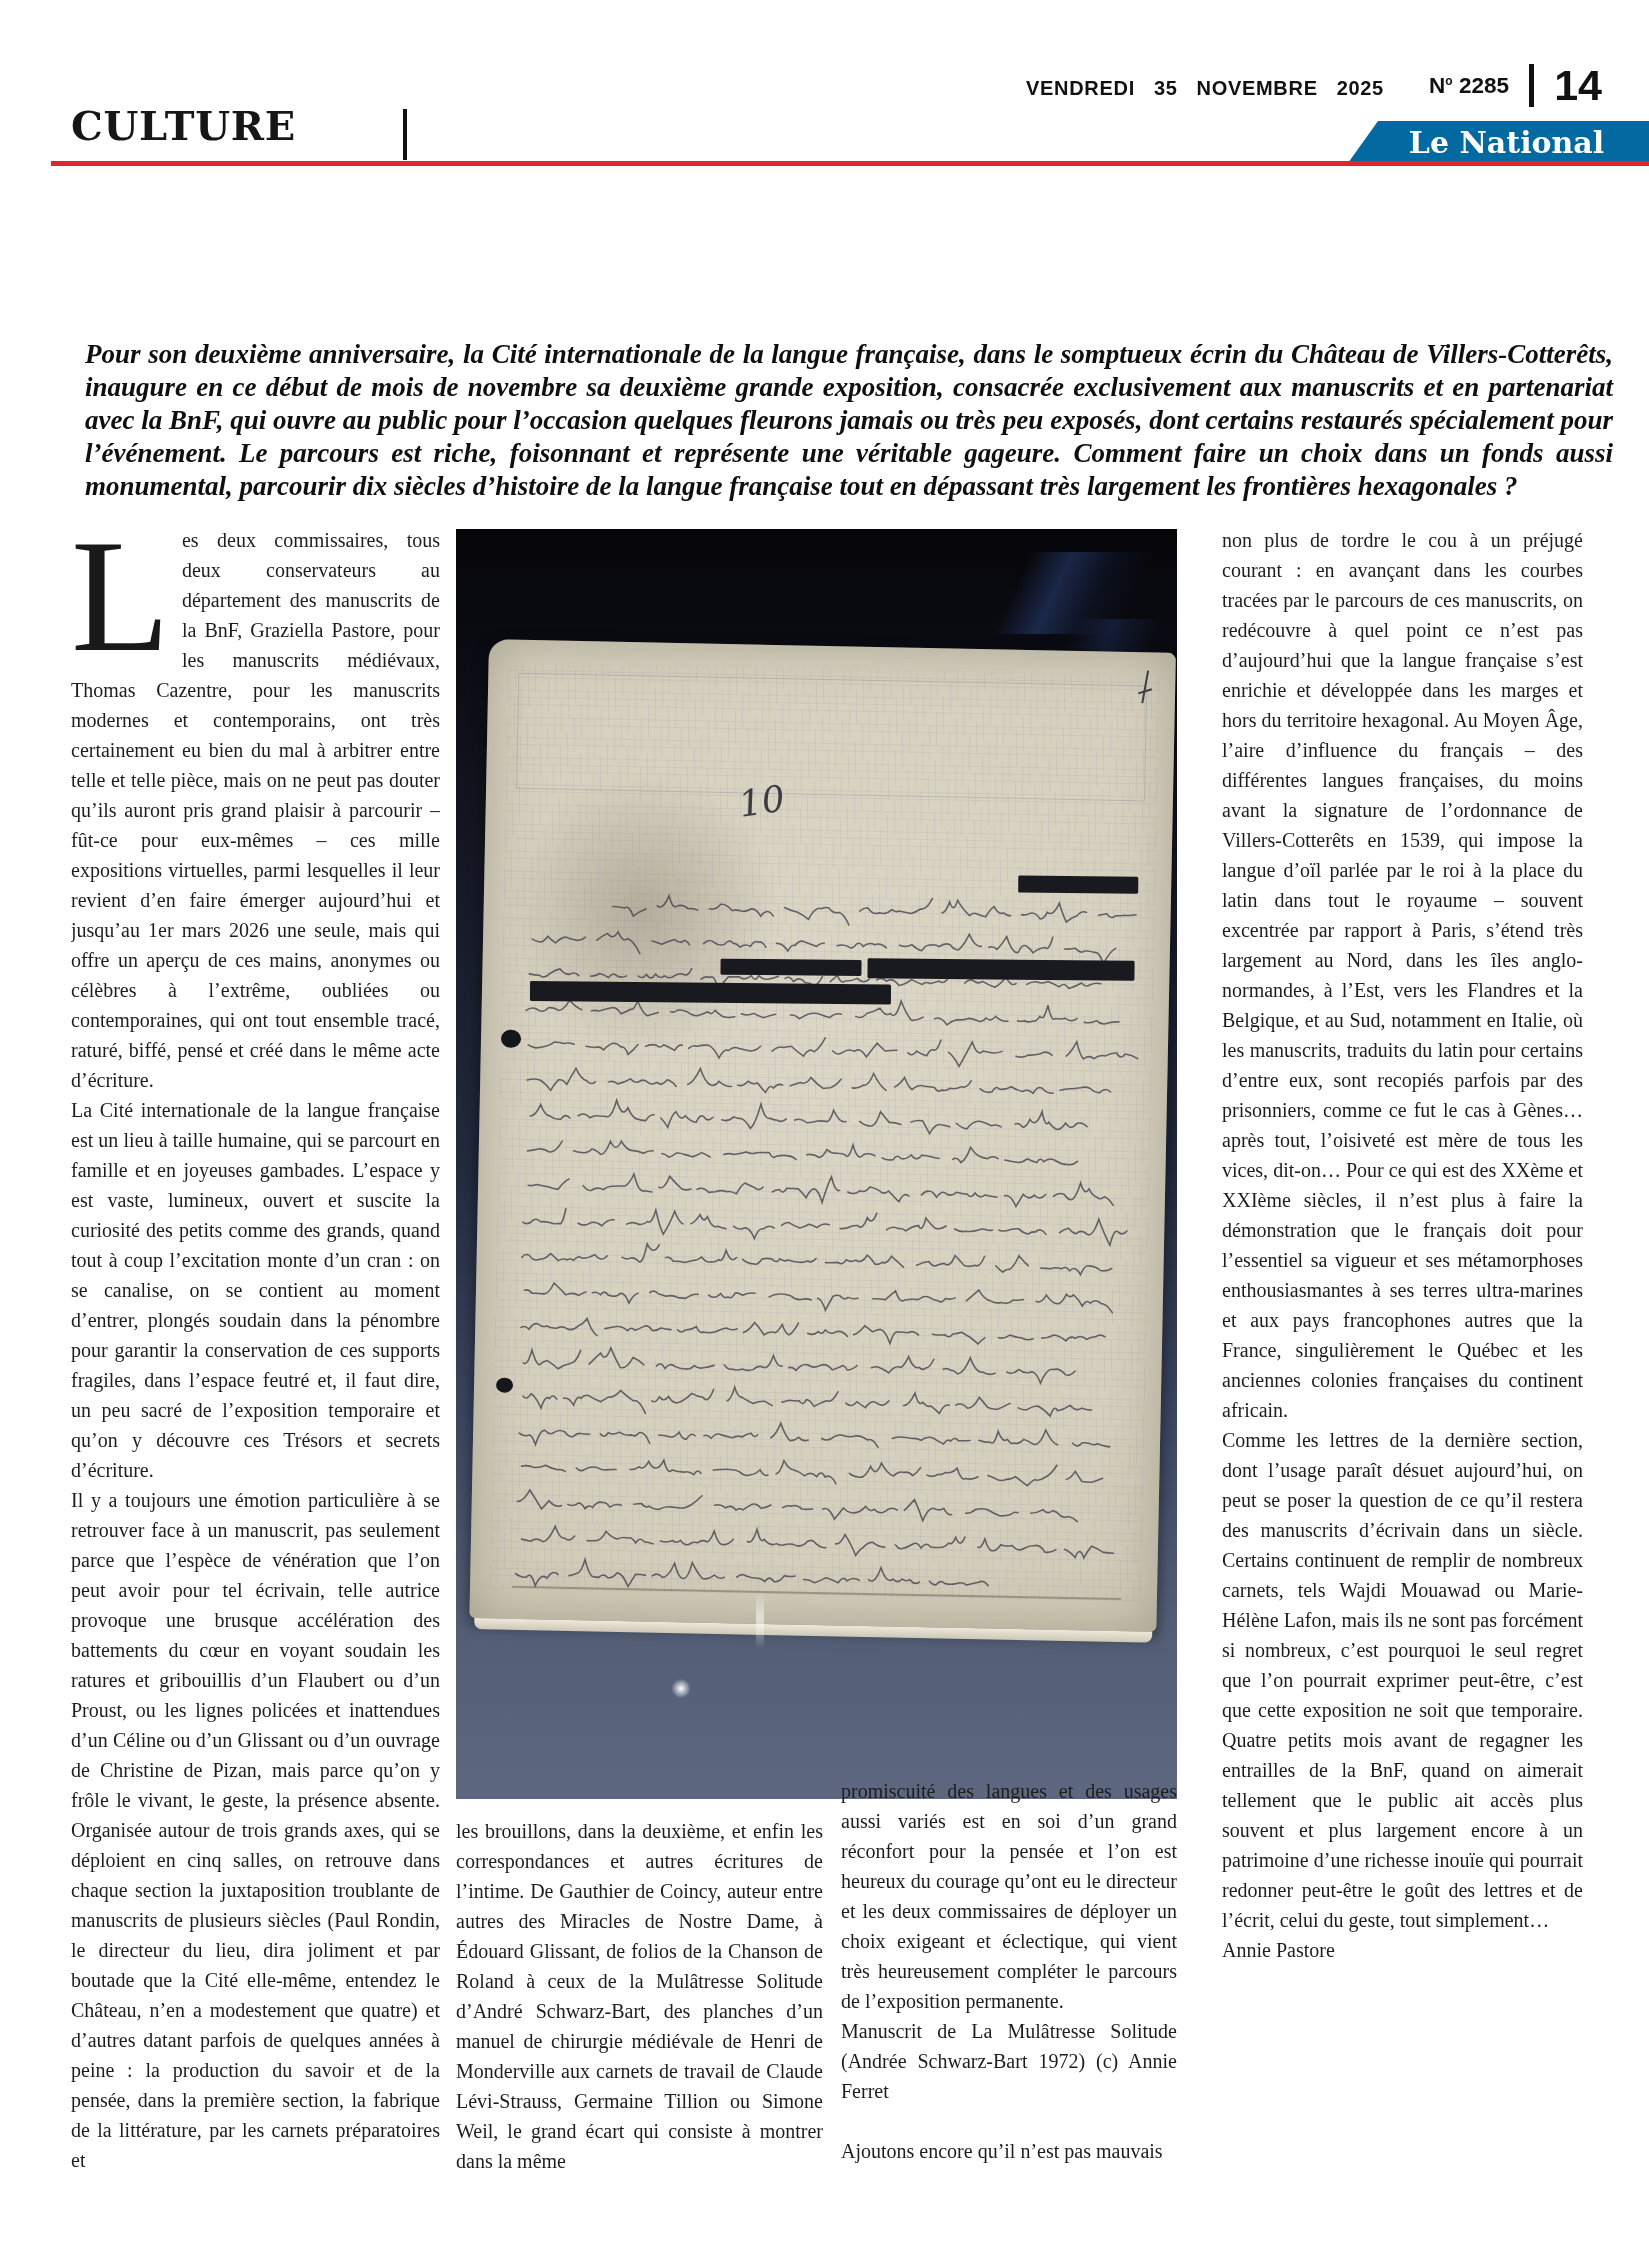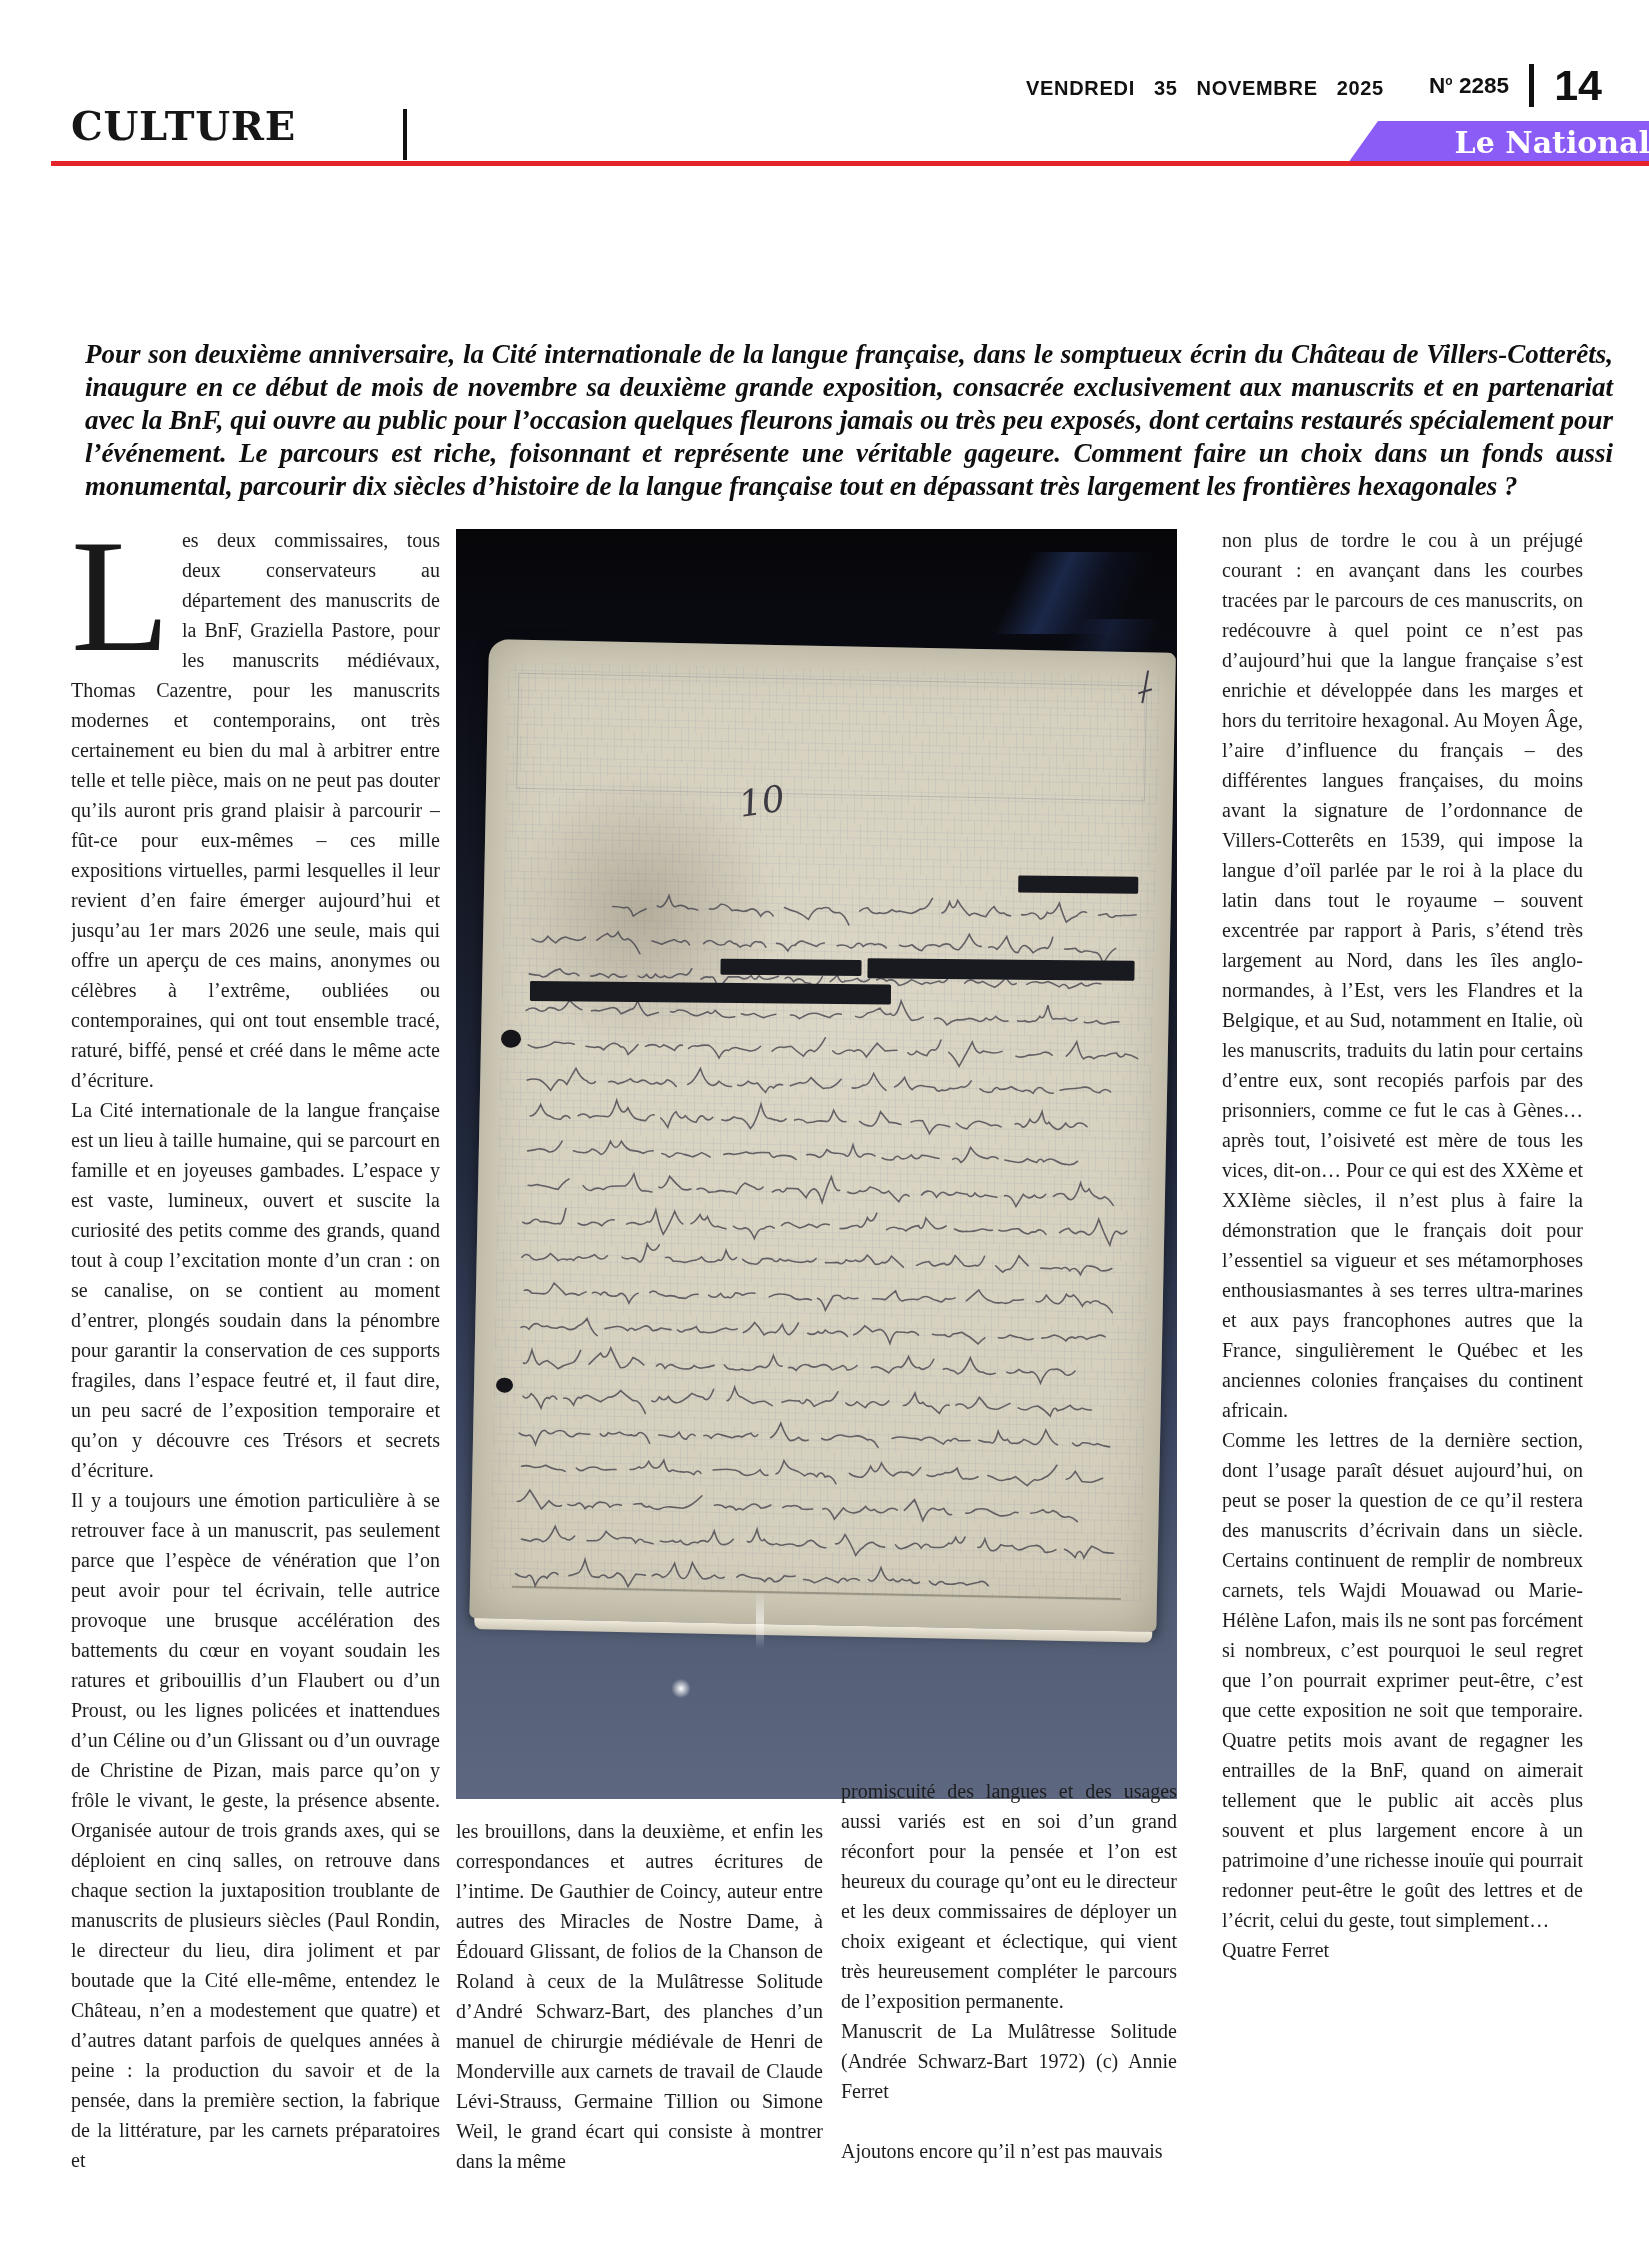--- a/index.html
+++ b/index.html
@@ -15,22 +15,22 @@
   .date-line { position:absolute; left:1026px; top:77px;
     font-family:"Liberation Sans", sans-serif; font-weight:bold; font-size:20px;
     letter-spacing:0.7px; word-spacing:12.7px; color:#111; }
   .issue-block { position:absolute; right:48px; top:61px; display:flex; align-items:center; gap:20px; }
   .issue-no { font-family:"Liberation Sans", sans-serif; font-weight:bold; font-size:22.5px; color:#111; }
   .issue-no sup { font-size:12px; }
   .issue-bar { width:5.2px; height:43px; background:#111; }
   .page-number { font-family:"Liberation Sans", sans-serif; font-weight:bold; font-size:43px; color:#111; }
   .red-rule { position:absolute; left:51px; right:0; top:161px; height:5.2px; background:#e4232b; }
   .brand-banner { position:absolute; left:1348px; top:121px; width:302px; height:42px;
-    background:#8b5cf6; clip-path:polygon(30px 0,100% 0,100% 100%,0 100%);
-    display:flex; align-items:center; justify-content:flex-end; padding-left:15px; box-sizing:border-box; }
+    background:#0369a1; clip-path:polygon(30px 0,100% 0,100% 100%,0 100%);
+    display:flex; align-items:center; justify-content:center; padding-left:15px; box-sizing:border-box; }
   .brand-banner span { color:#fff; font-family:"DejaVu Serif", serif; font-weight:bold; font-size:30px; }
 
   
   h1.headline { position:absolute; left:70px; top:180px; width:1530px; margin:0;
     font-family:"Liberation Serif", serif; font-weight:bold; font-size:49px; line-height:60px;
     letter-spacing:-0.7px; color:#0e0e0e; }
   .standfirst { position:absolute; left:71px; top:324px; width:1528px; margin:14px;
     font-family:"Liberation Serif", serif; font-weight:bold; font-style:italic;
     font-size:27px; line-height:33px; text-align:justify; color:#0f0f0f; }
 
@@ -179,17 +179,17 @@
 
   <div class="col colC">
     <p>promiscuité des langues et des usages aussi variés est en soi d’un grand réconfort pour la pensée et l’on est heureux du courage qu’ont eu le directeur et les deux commissaires de déployer un choix exigeant et éclectique, qui vient très heureusement compléter le parcours de l’exposition permanente.</p>
     <p>Manuscrit de La Mulâtresse Solitude (Andrée Schwarz-Bart 1972) (c) Annie Ferret</p>
     <p class="gap-top">Ajoutons encore qu’il n’est pas mauvais</p>
   </div>
 
   <div class="col colD">
     <p>non plus de tordre le cou à un préjugé courant : en avançant dans les courbes tracées par le parcours de ces manuscrits, on redécouvre à quel point ce n’est pas d’aujourd’hui que la langue française s’est enrichie et développée dans les marges et hors du territoire hexagonal. Au Moyen Âge, l’aire d’influence du français – des différentes langues françaises, du moins avant la signature de l’ordonnance de Villers-Cotterêts en 1539, qui impose la langue d’oïl parlée par le roi à la place du latin dans tout le royaume – souvent excentrée par rapport à Paris, s’étend très largement au Nord, dans les îles anglo-normandes, à l’Est, vers les Flandres et la Belgique, et au Sud, notamment en Italie, où les manuscrits, traduits du latin pour certains d’entre eux, sont recopiés parfois par des prisonniers, comme ce fut le cas à Gènes… après tout, l’oisiveté est mère de tous les vices, dit-on… Pour ce qui est des XXème et XXIème siècles, il n’est plus à faire la démonstration que le français doit pour l’essentiel sa vigueur et ses métamorphoses enthousiasmantes à ses terres ultra-marines et aux pays francophones autres que la France, singulièrement le Québec et les anciennes colonies françaises du continent africain.</p>
     <p>Comme les lettres de la dernière section, dont l’usage paraît désuet aujourd’hui, on peut se poser la question de ce qu’il restera des manuscrits d’écrivain dans un siècle. Certains continuent de remplir de nombreux carnets, tels Wajdi Mouawad ou Marie-Hélène Lafon, mais ils ne sont pas forcément si nombreux, c’est pourquoi le seul regret que l’on pourrait exprimer peut-être, c’est que cette exposition ne soit que temporaire. Quatre petits mois avant de regagner les entrailles de la BnF, quand on aimerait tellement que le public ait accès plus souvent et plus largement encore à un patrimoine d’une richesse inouïe qui pourrait redonner peut-être le goût des lettres et de l’écrit, celui du geste, tout simplement…</p>
-    <p>Quatre Ferret</p>
+    <p>Annie Pastore</p>
   </div>
 
 </div>
 
 
 </body></html>

